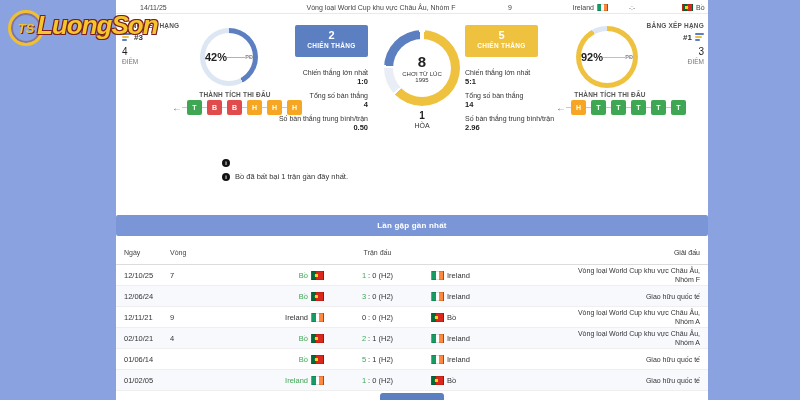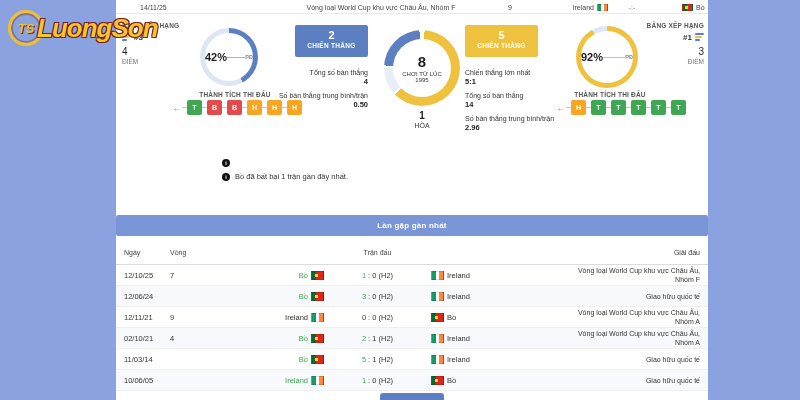--- a/index.html
+++ b/index.html
@@ -1,20 +1,20 @@
 <!DOCTYPE html>
 <html><head>
 <meta charset="utf-8">
 <style>
   html,body{margin:0;padding:0;width:800px;height:400px;overflow:hidden;
     font-family:"Liberation Sans", sans-serif;background:#8ba2e0;position:relative;}
   *{box-sizing:border-box;}
 
   
-  .watermark{position:absolute;left:8px;top:10px;display:flex;align-items:center;z-index:9;}
+  .watermark{position:absolute;left:8px;top:10px;display:flex;align-items:flex-start;z-index:9;}
   .wm-ball{width:36px;height:36px;border:3px solid #f0c030;border-radius:50%;
     display:flex;align-items:center;justify-content:center;color:#f0c030;font-weight:bold;
     font-style:italic;font-size:13px;text-shadow:1px 1px 0 #7a1f1f;box-shadow:inset 0 0 0 2px rgba(122,31,31,.35);}
   .wm-text{font-size:26px;font-weight:bold;font-style:italic;color:#f5c52e;
     text-shadow:1px 1px 0 #7a1f1f,-1px -1px 0 #7a1f1f,1px -1px 0 #7a1f1f,-1px 1px 0 #7a1f1f;
     letter-spacing:-1px;margin-left:-7px;}
 
   
   .card{position:absolute;left:116px;top:0;width:592px;height:400px;background:#fff;}
 
@@ -184,20 +184,24 @@
       </div>
     </div>
 
     <div class="winsbox wb-home">
       <div class="wb-num">2</div>
       <div class="wb-label">CHIẾN THẮNG</div>
     </div>
 
     <div class="stats st-home">
 
+        <div class="stat">
+          <div class="stat-label">Chiến thắng lớn nhất</div>
+          <div class="stat-value">1:0</div>
+        </div>
 
         <div class="stat">
           <div class="stat-label">Tổng số bàn thắng</div>
           <div class="stat-value">4</div>
         </div>
 
         <div class="stat">
           <div class="stat-label">Số bàn thắng trung bình/trận</div>
           <div class="stat-value">0.50</div>
         </div>
@@ -378,36 +382,36 @@
           </span>
           <span class="c-score"><span class="s1 win">2</span><span class="s2">: 1 (H2)</span></span>
           <span class="c-away">
             <span class="flag ie"></span>
             <span class="tname">Ireland</span>
           </span>
           <span class="c-tour">Vòng loại World Cup khu vực Châu Âu, Nhóm A</span>
         </div>
 
         <div class="trow">
-          <span class="c-date">11/03/14</span>
+          <span class="c-date">01/06/14</span>
           <span class="c-round"></span>
           <span class="c-home">
             <span class="tname win">Bồ</span>
             <span class="flag pt"></span>
           </span>
           <span class="c-score"><span class="s1 win">5</span><span class="s2">: 1 (H2)</span></span>
           <span class="c-away">
             <span class="flag ie"></span>
             <span class="tname">Ireland</span>
           </span>
           <span class="c-tour">Giao hữu quốc tế</span>
         </div>
 
         <div class="trow">
-          <span class="c-date">10/06/05</span>
+          <span class="c-date">01/02/05</span>
           <span class="c-round"></span>
           <span class="c-home">
             <span class="tname win">Ireland</span>
             <span class="flag ie"></span>
           </span>
           <span class="c-score"><span class="s1 win">1</span><span class="s2">: 0 (H2)</span></span>
           <span class="c-away">
             <span class="flag pt"></span>
             <span class="tname">Bồ</span>
           </span>

